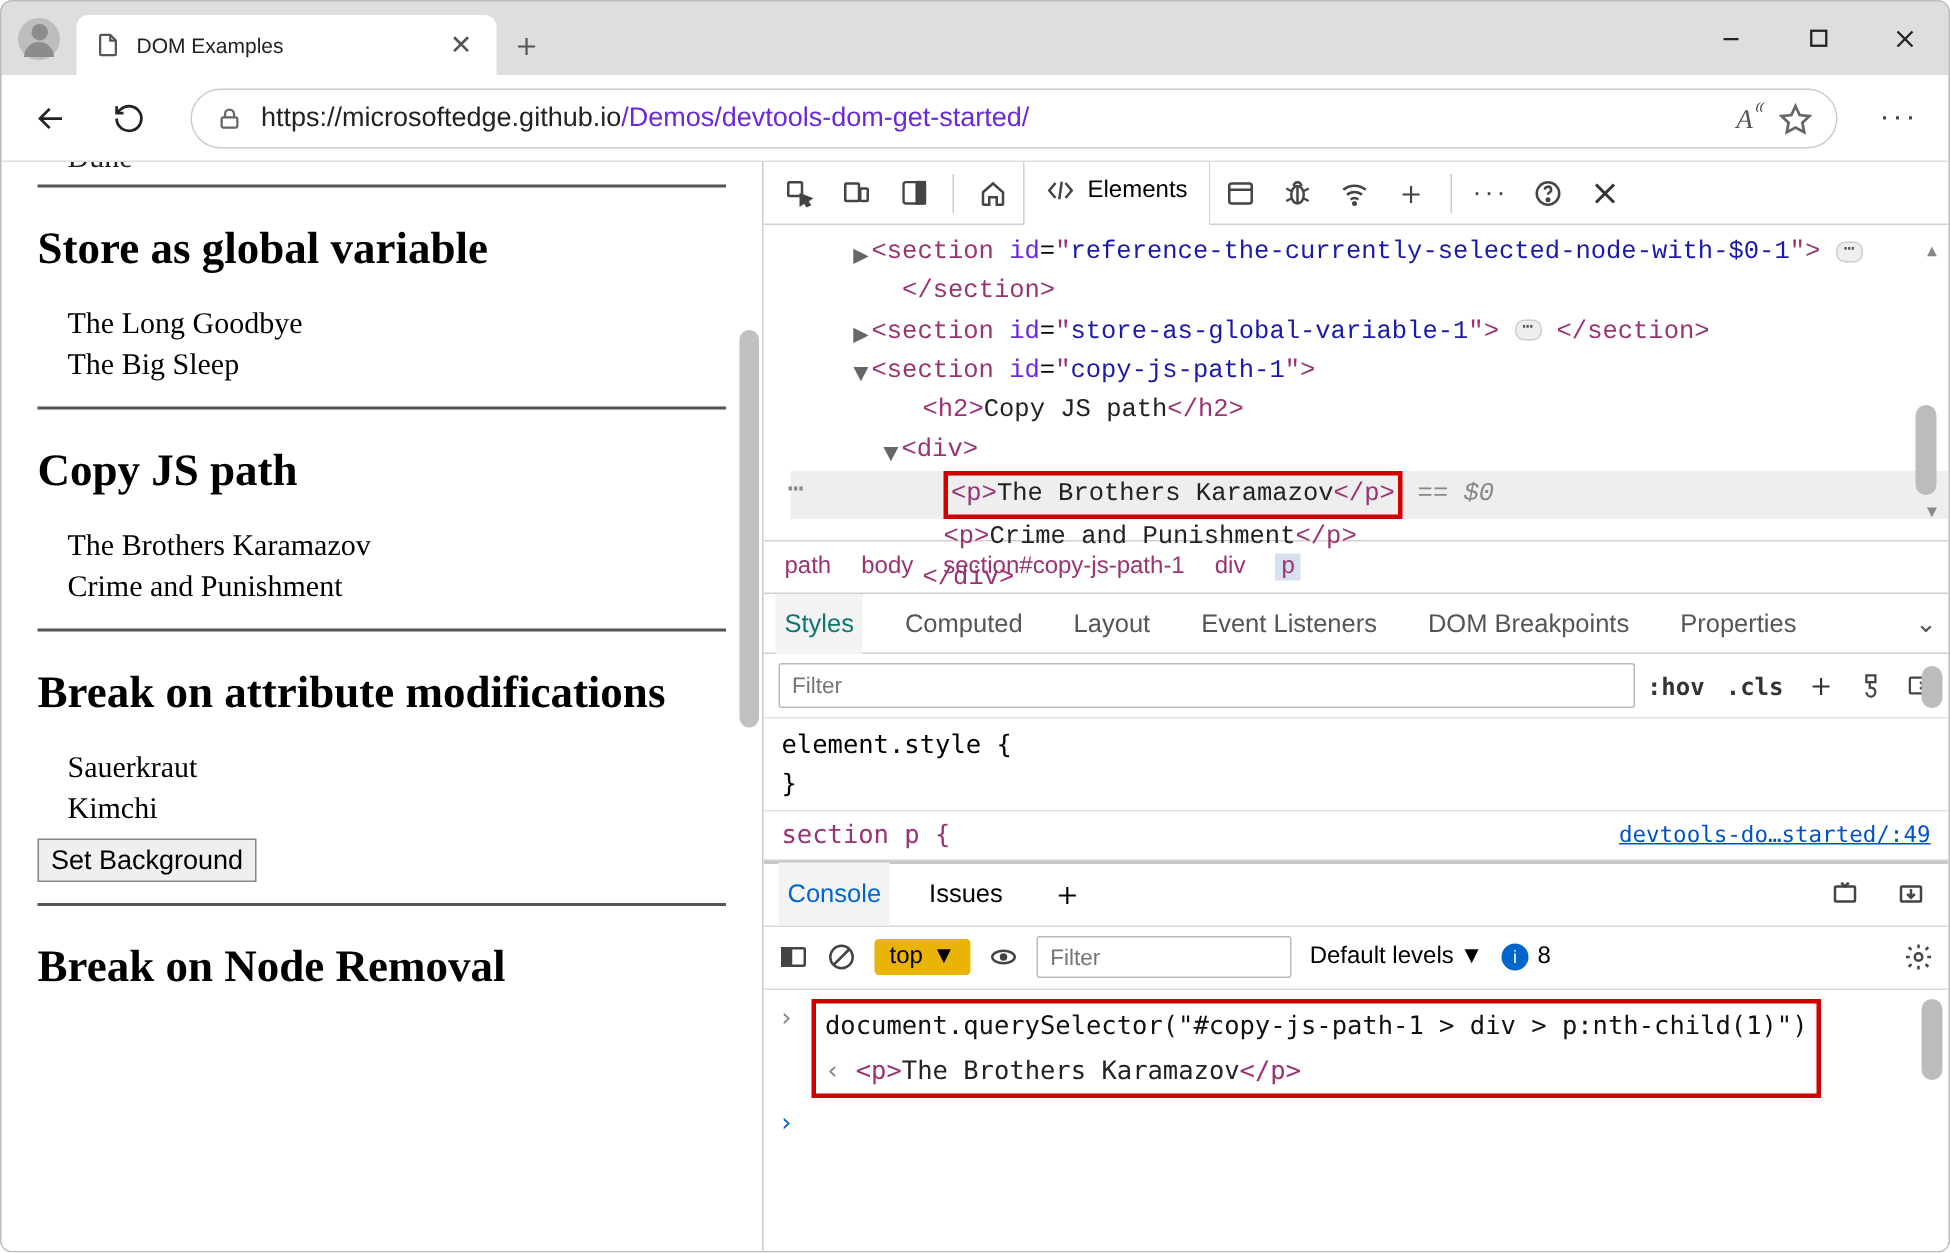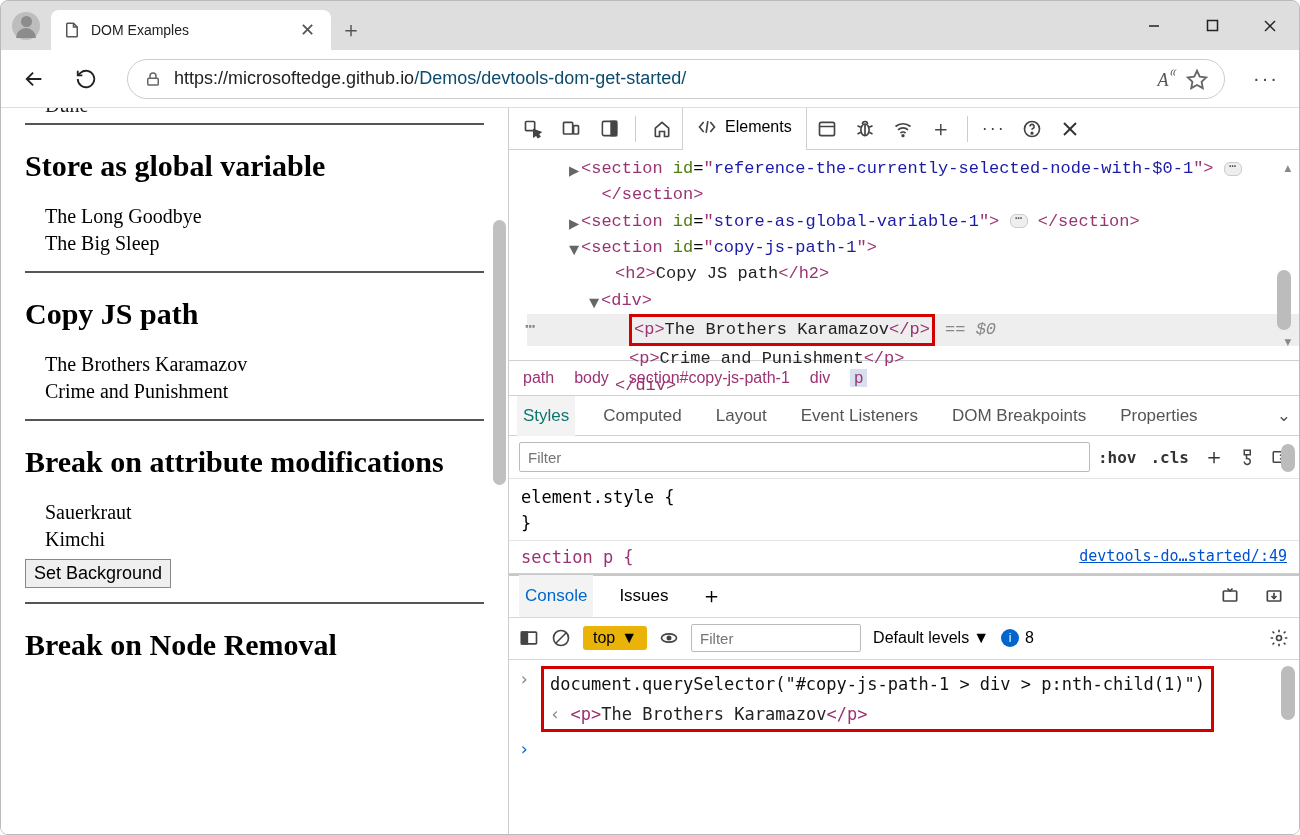--- a/index.html
+++ b/index.html
@@ -15,21 +15,21 @@
 .tab-title { font-size: 14px; color: #222; flex: 1; }
 .tab-close { font-size: 18px; color: #555; cursor: pointer; padding: 0 4px; }
 .new-tab { width: 40px; height: 40px; display: flex; align-items: center; justify-content: center; font-size: 22px; color: #555; cursor: pointer; margin-top: 9px; }
 .win-controls { margin-left: auto; display: flex; }
 .win-btn { width: 58px; height: 49px; display: flex; align-items: center; justify-content: center; cursor: pointer; }
 .toolbar { height: 58px; background: #fff; display: flex; align-items: center; padding: 0 12px; gap: 10px; border-bottom: 1px solid #ddd; }
 .tb-btn { width: 42px; height: 42px; display: flex; align-items: center; justify-content: center; cursor: pointer; border-radius: 6px; color: #333; }
 .addr { flex: 1; height: 40px; border: 1px solid #ccc; border-radius: 20px; display: flex; align-items: center; padding: 0 16px; gap: 12px; margin: 0 10px; }
 .addr-url { font-size: 18px; color: #222; flex: 1; white-space: nowrap; overflow: hidden; }
 .addr-url .host { color: #222; }
-.addr-url .path { color: #0c4a6e; }
+.addr-url .path { color: #6d28d9; }
 .content-row { flex: 1; display: flex; background: #fff; overflow: hidden; }
 .page { width: 507px; background: #fff; font-family: "Times New Roman", serif; padding: 0 24px 0 24px; position: relative; overflow: hidden; }
 .page-scroll-track { position: absolute; right: 2px; top: 4px; bottom: 4px; width: 13px; background: transparent; }
 .page-scrollbar { position: absolute; right: 0; top: 15%; width: 13px; height: 265px; background: #c0c0c0; border-radius: 7px; }
 .page-content { padding-top: 0; }
 .page hr { border: none; border-top: 2px solid #555; margin: 0; }
 .page h2 { font-size: 30px; font-weight: bold; margin: 24px 0 20px 0; }
 .page p { font-size: 20px; margin-left: 20px; line-height: 1.35; }
 .page .cut { font-size: 20px; color: #888; margin-left: 20px; margin-bottom: 6px; }
 .page button.setbg { font-family: Arial; font-size: 18px; padding: 3px 8px; border: 1px solid #888; background: #efefef; margin-top: 6px; }
@@ -38,21 +38,21 @@
 .dt-icon { width: 36px; height: 36px; display: flex; align-items: center; justify-content: center; color: #444; cursor: pointer; border-radius: 4px; }
 .dt-tab { height: 52px; display: flex; align-items: center; padding: 0 14px; font-size: 16px; gap: 8px; cursor: pointer; margin-top: -1px; }
 .dt-tab.active { border: 1px solid #d0d0d0; border-bottom: 3px solid #0078d4; background: #fff; border-radius: 4px 4px 0 0; }
 .dt-sep { width: 1px; height: 26px; background: #ccc; margin: 0 6px; }
 .dt-elements { font-family: Consolas, "Courier New", monospace; font-size: 17px; padding: 6px 0 6px 18px; line-height: 1.55; position: relative; background: #fff; flex-shrink: 0; }
 .code-row { white-space: pre; position: relative; padding-left: 14px; }
 .code-row.selected { background: #eee; }
 .tri { position: absolute; width: 14px; left: 0; top: 3px; text-align: center; color: #666; cursor: pointer; }
 .code-punct { color: #9a3372; }
 .code-tag { color: #9a3372; }
-.code-attr { color: #4d7c0f; }
+.code-attr { color: #6d28d9; }
 .code-val { color: #1a1aa6; }
 .code-text { color: #222; }
 .code-comment { color: #888; font-style: italic; }
 .red-box { border: 3px solid #d30000; display: inline-block; padding: 0 2px; }
 .ellipsis-chip { display: inline-block; background: #eee; border: 1px solid #ccc; border-radius: 6px; width: 18px; height: 14px; text-align: center; line-height: 8px; font-size: 12px; color: #555; vertical-align: middle; }
 .three-dots { position: absolute; left: -6px; width: 20px; text-align: center; color: #888; font-size: 18px; letter-spacing: 1px; }
 .dt-crumbs { border-top: 1px solid #d0d0d0; border-bottom: 1px solid #d0d0d0; padding: 8px 14px; font-size: 16px; display: flex; gap: 20px; color: #a94442; }
 .crumb { color: #9a3372; cursor: pointer; }
 .crumb.selected { background: #d7dff0; padding: 0 4px; }
 .dt-styles { display: flex; flex-direction: column; border-bottom: 1px solid #d0d0d0; }

